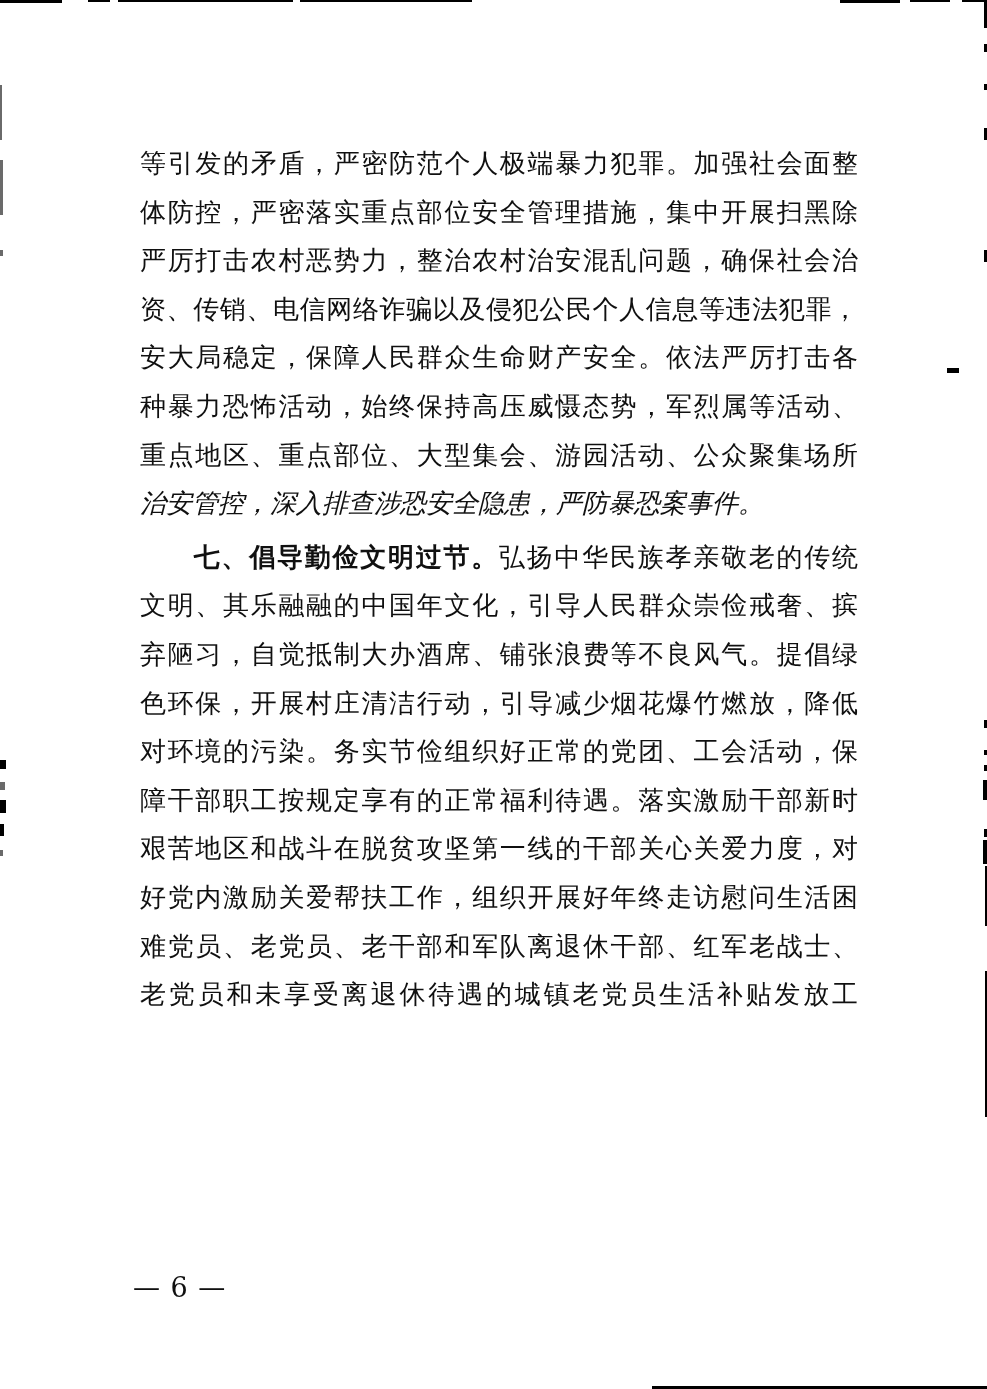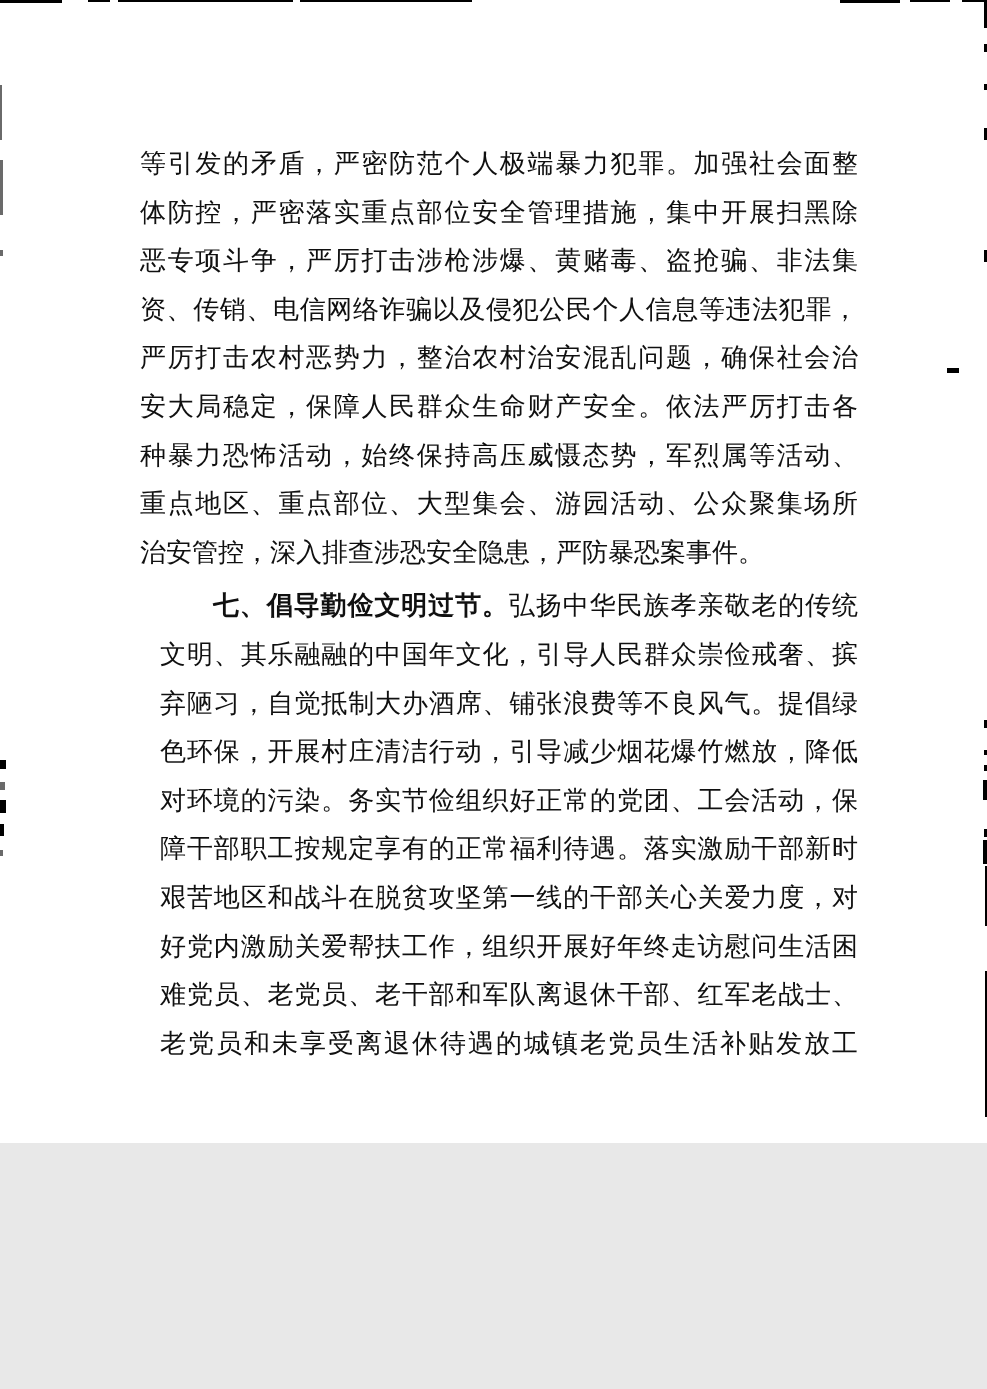--- a/index.html
+++ b/index.html
@@ -1,18 +1,18 @@
 <!DOCTYPE html>
 <html><head>
 <meta charset="utf-8">
 <style>
   html,body { margin:0; padding:0; background:#e8e8e8; }
   .page {
     position:relative;
-    width:987px; height:1143px;
+    width:987px; height:1389px;
     margin:0 auto;
     background:#ffffff;
     overflow:hidden;
     font-family:"DejaVu Serif","Liberation Serif",serif;
     color:#101010;
   }
   .text-block {
     position:absolute;
     left:140px; top:139px;
     width:718px;
@@ -21,22 +21,23 @@
   .line {
     height:48.6px;
     line-height:48.6px;
     text-align:justify;
     text-align-last:justify;
     overflow:hidden;
   }
   .line.last {
     text-align:left;
     text-align-last:left;
+    font-style:italic;
   }
-  .para2 { margin-top:5px;margin-left:20px; }
+  .para2 { margin-top:5px; }
   .indent { display:inline-block; width:52px; }
   .heading {
     font-family:"DejaVu Sans","Liberation Sans",sans-serif;
     font-weight:bold;
   }
   .footer {
     position:absolute;
     left:133px; top:1272px;
     font-size:27px;
     letter-spacing:1px;
@@ -82,23 +83,22 @@
   <div class="art" style="left:0;top:800px;width:6px;height:13px;"></div>
   <div class="art" style="left:0;top:824px;width:4px;height:12px;"></div>
   <div class="art faint" style="left:0;top:850px;width:3px;height:6px;"></div>
 
   <div class="art" style="left:947px;top:368px;width:12px;height:5px;"></div>
 
   <div class="text-block">
     <div class="para para1">
         <div class="line">等引发的矛盾，严密防范个人极端暴力犯罪。加强社会面整</div>
         <div class="line">体防控，严密落实重点部位安全管理措施，集中开展扫黑除</div>
-        <div class="line">恶专项斗争，严厉打击涉枪涉爆、黄赌毒、盗抢骗、非法集</div>
+        <div class="line">严厉打击农村恶势力，整治农村治安混乱问题，确保社会治</div>
         <div class="line">资、传销、电信网络诈骗以及侵犯公民个人信息等违法犯罪，</div>
-        <div class="line">严厉打击农村恶势力，整治农村治安混乱问题，确保社会治</div>
         <div class="line">安大局稳定，保障人民群众生命财产安全。依法严厉打击各</div>
         <div class="line">种暴力恐怖活动，始终保持高压威慑态势，军烈属等活动、</div>
         <div class="line">重点地区、重点部位、大型集会、游园活动、公众聚集场所</div>
         <div class="line last">治安管控，深入排查涉恐安全隐患，严防暴恐案事件。</div>
       </div>
 
     <div class="para para2">
       <div class="line heading-line">
         <span class="indent"></span><span class="heading">七、倡导勤俭文明过节。</span><span>弘扬中华民族孝亲敬老的传统</span>
       </div>

